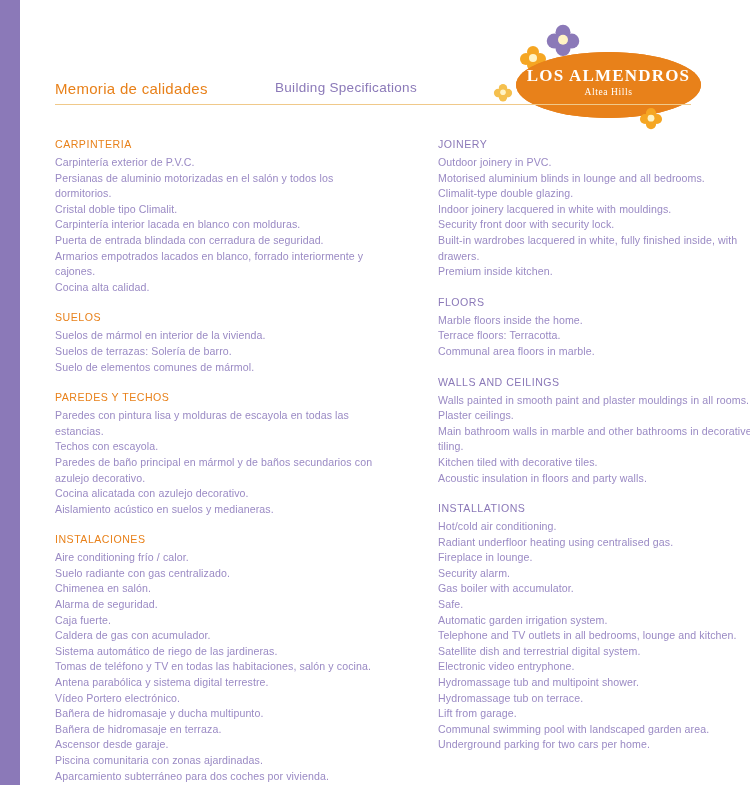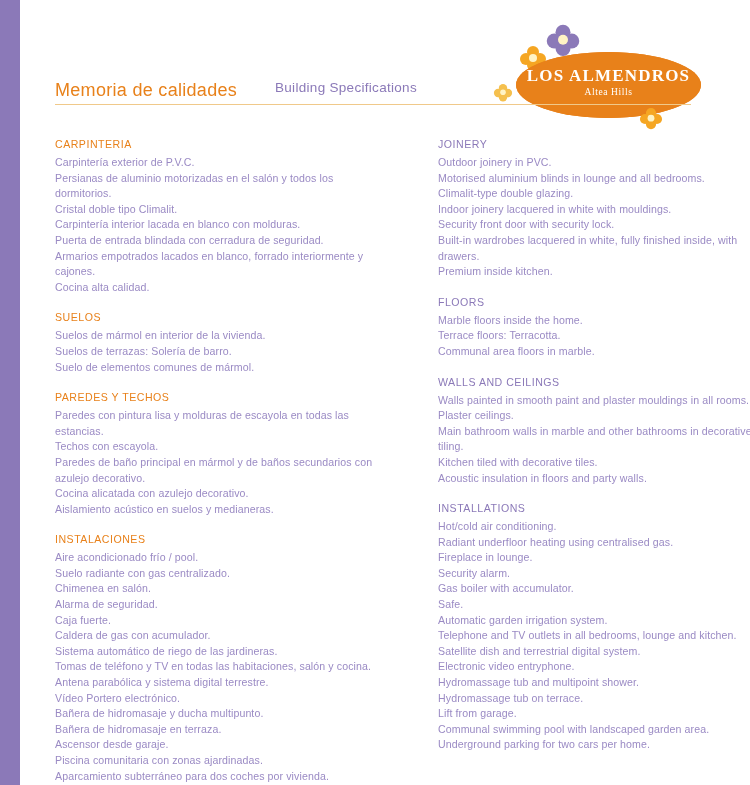--- a/index.html
+++ b/index.html
@@ -106,21 +106,21 @@
     position: absolute;
     left: 55px;
     top: 80px;
     width: 640px;
     height: 22px;
   }
   .hdr-es {
     position: absolute;
     left: 0;
     top: 0;
-    font-size: 18px;
+    font-size: 15px;
     color: #e8811a;
     letter-spacing: 0.3px;
   }
   .hdr-en {
     position: absolute;
     left: 220px;
     top: 0;
     font-size: 13.5px;
     color: #8b79b8;
     letter-spacing: 0.3px;
@@ -238,21 +238,21 @@
           <div class="section-title">PAREDES Y TECHOS</div>
           <div class="line">Paredes con pintura lisa y molduras de escayola en todas las estancias.</div>
           <div class="line">Techos con escayola.</div>
           <div class="line">Paredes de baño principal en mármol y de baños secundarios con</div>
           <div class="line">azulejo decorativo.</div>
           <div class="line">Cocina alicatada con azulejo decorativo.</div>
           <div class="line">Aislamiento acústico en suelos y medianeras.</div>
         </div>
         <div class="section">
           <div class="section-title">INSTALACIONES</div>
-          <div class="line">Aire acondicionado frío / pool.</div>
+          <div class="line">Aire conditioning frío / calor.</div>
           <div class="line">Suelo radiante con gas centralizado.</div>
           <div class="line">Chimenea en salón.</div>
           <div class="line">Alarma de seguridad.</div>
           <div class="line">Caja fuerte.</div>
           <div class="line">Caldera de gas con acumulador.</div>
           <div class="line">Sistema automático de riego de las jardineras.</div>
           <div class="line">Tomas de teléfono y TV en todas las habitaciones, salón y cocina.</div>
           <div class="line">Antena parabólica y sistema digital terrestre.</div>
           <div class="line">Vídeo Portero electrónico.</div>
           <div class="line">Bañera de hidromasaje y ducha multipunto.</div>

